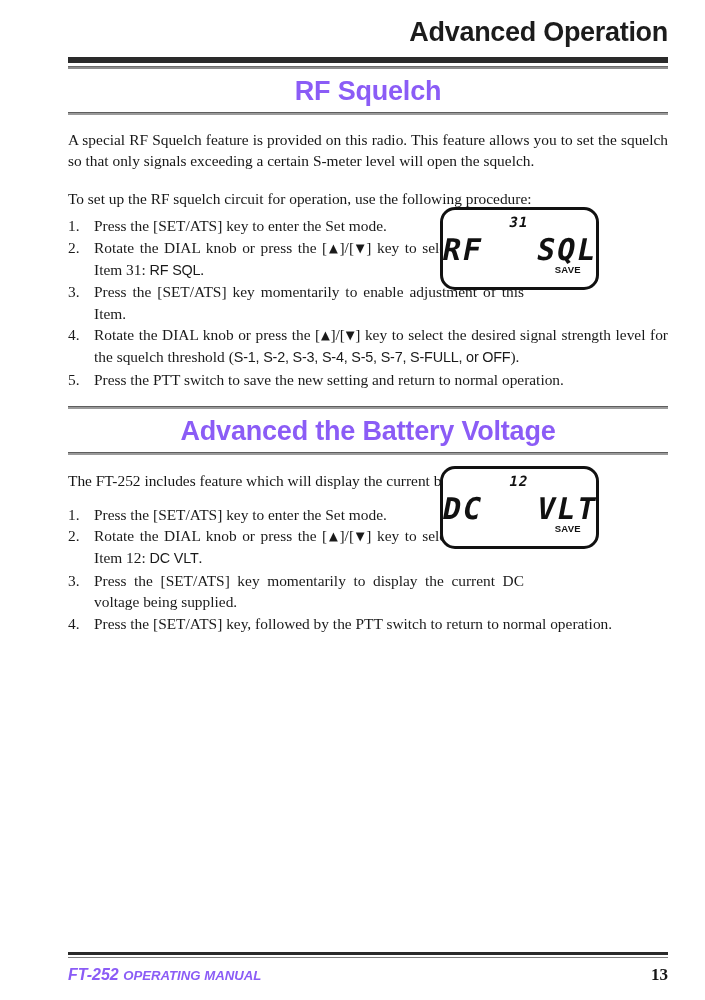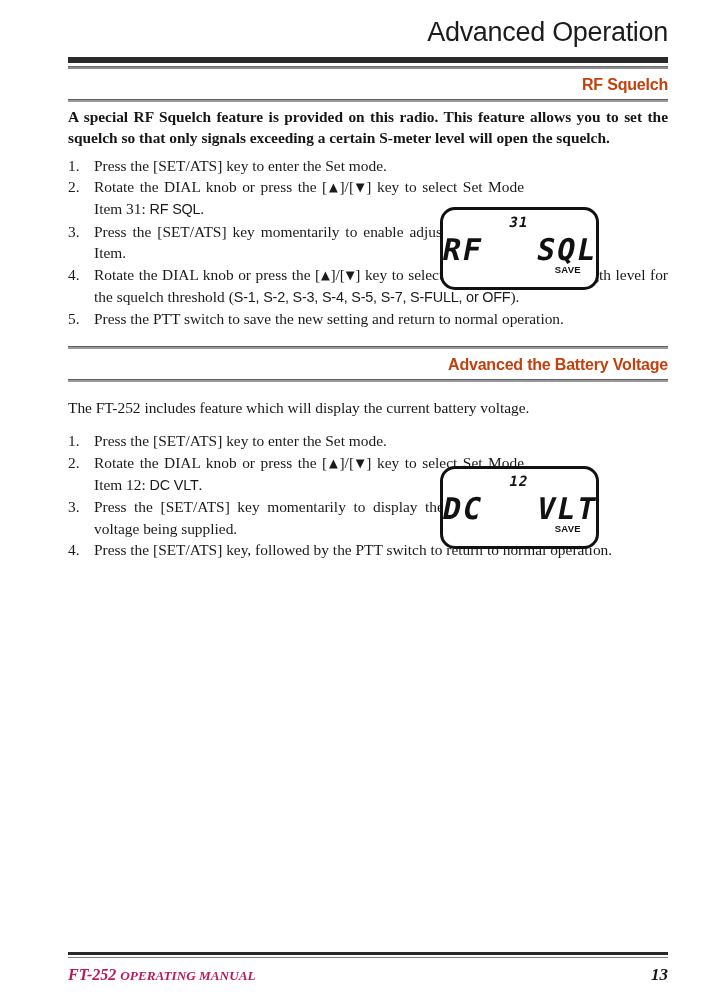--- a/index.html
+++ b/index.html
@@ -27,21 +27,21 @@
     position: absolute;
     left: 68px;
     top: 0;
     width: 600px;
   }
 
   
   .page-title {
     text-align: right;
     font-family: "Liberation Sans", sans-serif;
-    font-weight: normal;
+    font-weight: bold;
     font-size: 27px;
     letter-spacing: -0.3px;
     color: #1c1c1c;
     padding-top: 18px;
     line-height: 1.1;
   }
 
   
   .rule-thick-pair {
     margin-top: 9px;
@@ -66,38 +66,38 @@
   }
 
   .rule-section-top {
     height: 2px;
     background: #9a9a9a;
     border-top: 1px solid #5e5e5e;
   }
 
   
   .section-heading {
-    text-align: right;
+    text-align: center;
     font-family: "Liberation Sans", sans-serif;
     font-weight: bold;
-    font-size: 16px;
-    color: #c2410c;
+    font-size: 27px;
+    color: #8b5cf6;
     padding: 7px 0 5px 0;
     letter-spacing: -0.2px;
   }
 
   
   p.body {
     font-size: 15.4px;
     line-height: 21.5px;
     margin: 0;
     text-align: justify;
     color: #161616;
   }
-  p.body.first { margin-top: 4px; font-weight: bold; }
+  p.body.first { margin-top: 14px; }
   p.body.spaced { margin-top: 16px; }
   p.body.intro2 { margin-top: 15px; }
 
   b { font-weight: normal; }
 
   
   .lcd-term {
     font-family: "Liberation Sans", sans-serif;
     font-size: 14.4px;
     letter-spacing: -0.2px;
@@ -208,32 +208,31 @@
     height: 1.5px;
     background: #7d7d7d;
   }
   .footer-row {
     display: flex;
     justify-content: space-between;
     align-items: baseline;
     padding-top: 7px;
   }
   .footer-left {
-    font-family: Liberation Serif, serif;
+    font-family: Liberation Sans, sans-serif;
     font-style: italic;
     font-weight: bold;
     font-size: 16px;
-    color: #be185d;
+    color: #8b5cf6;
   }
   .footer-left .smallcaps {
     font-size: 13.2px;
   }
   .footer-right {
     font-family: "Liberation Serif", serif;
-    font-style: italic;
     font-weight: bold;
     font-size: 17px;
     color: #161616;
   }
 </style>
 </head>
 <body>
 
 <div class="page">
 
@@ -245,20 +244,21 @@
       <div class="bar"></div>
       <div class="gap"></div>
       <div class="thin"></div>
     </div>
 
     <div class="section-heading">RF Squelch</div>
     <div class="rule-thin"></div>
 
     <p class="body first"><span>A special RF Squelch feature is provided on this radio. This feature allows you to set the squelch so that only signals exceeding a certain S-meter level will open the squelch.</span></p>
 
+    <p class="body spaced"><span>To set up the RF squelch circuit for operation, use the following procedure:</span></p>
 
     <ol class="steps first-list">
       <li class="narrow">
         <span class="num">1.</span>Press the <b>[<span>SET/ATS</span>]</b> key to enter the Set mode.
       </li>
       <li class="narrow">
         <span class="num">2.</span>Rotate the <b>DIAL</b> knob or press the <b>[<span class="arrow">▲</span>]/[<span class="arrow">▼</span>]</b> key to select Set Mode Item 31: <span class="lcd-term">RF SQL</span>.
       </li>
       <li class="narrow-just">
         <span class="num">3.</span>Press the <b>[<span>SET/ATS</span>]</b> key momentarily to enable adjustment of this Item.

